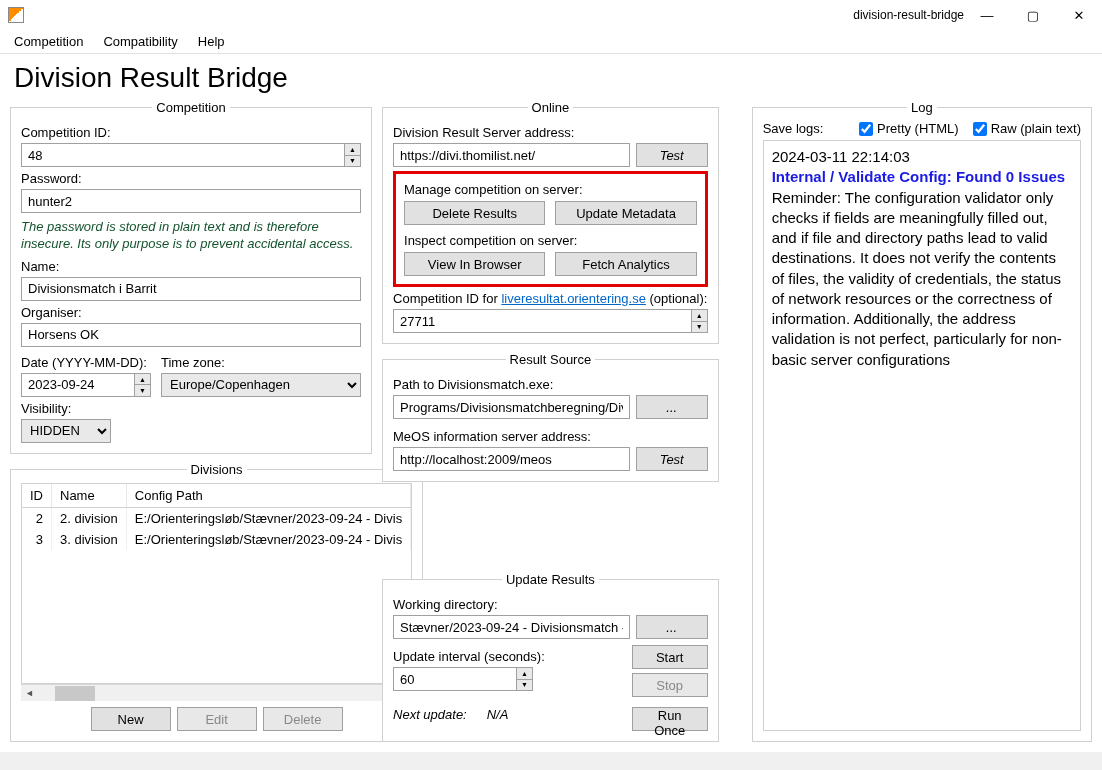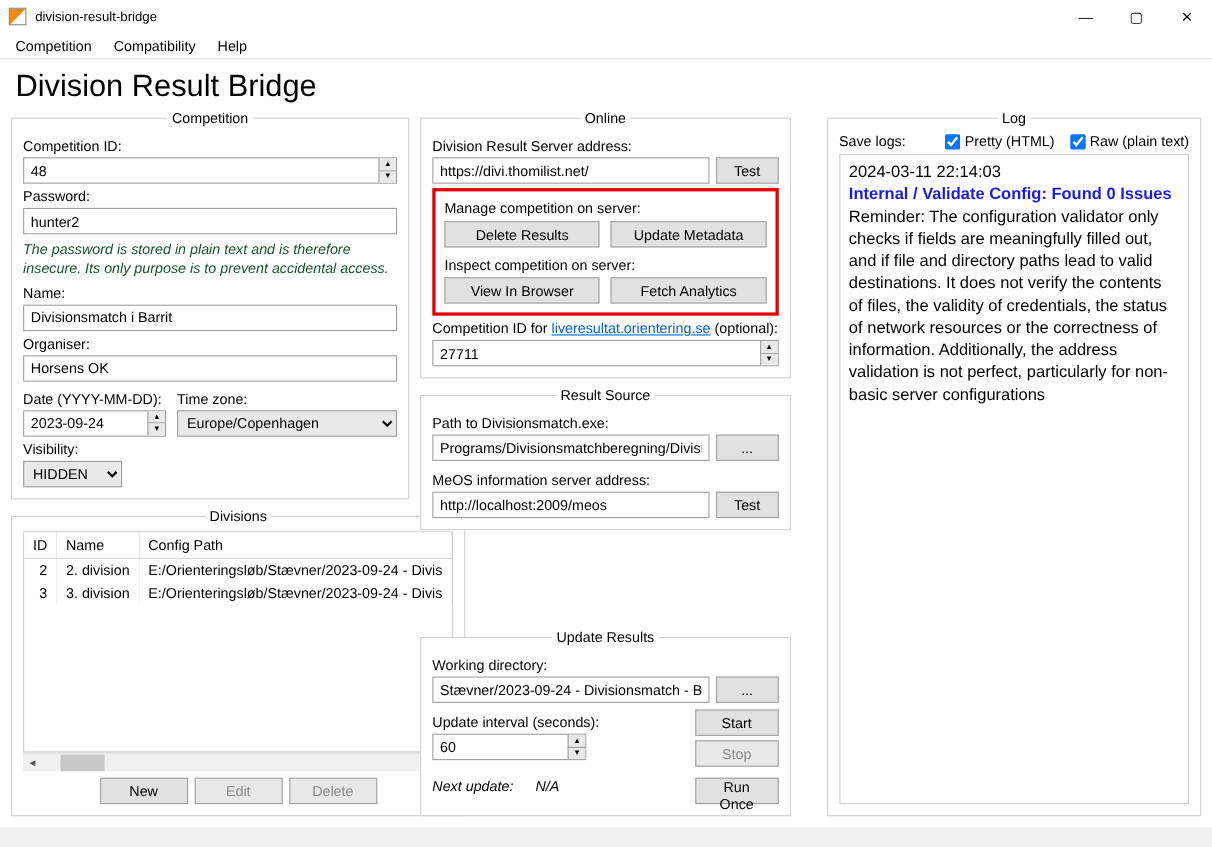--- a/index.html
+++ b/index.html
@@ -12,20 +12,21 @@
   height: 770px;
   overflow: hidden;
 }
 .titlebar {
   height: 30px;
   background: #fff;
   display: flex;
   align-items: center;
   padding-left: 8px;
   color: #000;
+  text-align: right;
 }
 .titlebar .icon {
   width: 16px; height: 16px;
   background: linear-gradient(135deg, #ff8c00 50%, #fff 50%);
   border: 1px solid #888;
   margin-right: 8px;
 }
 .titlebar .title { flex: 1; font-size: 12px; }
 .titlebar .winbtns { display: flex; }
 .titlebar .winbtn {
@@ -107,21 +108,21 @@
   cursor: pointer;
   padding: 0 10px;
 }
 .btn:disabled { color: #888; background: #e8e8e8; }
 .btn-wide { flex: 1; }
 .btnrow { display: flex; gap: 10px; margin-top: 4px; }
 .redbox { border: 3px solid #e30000; padding: 4px 8px 8px 8px; margin-top: 4px; }
 .link { color: #0066cc; text-decoration: underline; }
 .withbtn { display: flex; gap: 6px; }
 .withbtn input { flex: 1; }
-.withbtn .btn { width: 57px; }
+.withbtn .btn { width: 72px; font-style: italic; }
 .smallbtn { width: 26px; padding: 0; }
 .table-wrap {
   border: 1px solid #d0d0d0;
   height: 180px;
   overflow: auto;
   background: #fff;
 }
 table { width: 100%; border-collapse: collapse; font-size: 13px; }
 th {
   text-align: left; padding: 4px 8px; border-bottom: 1px solid #d0d0d0;

